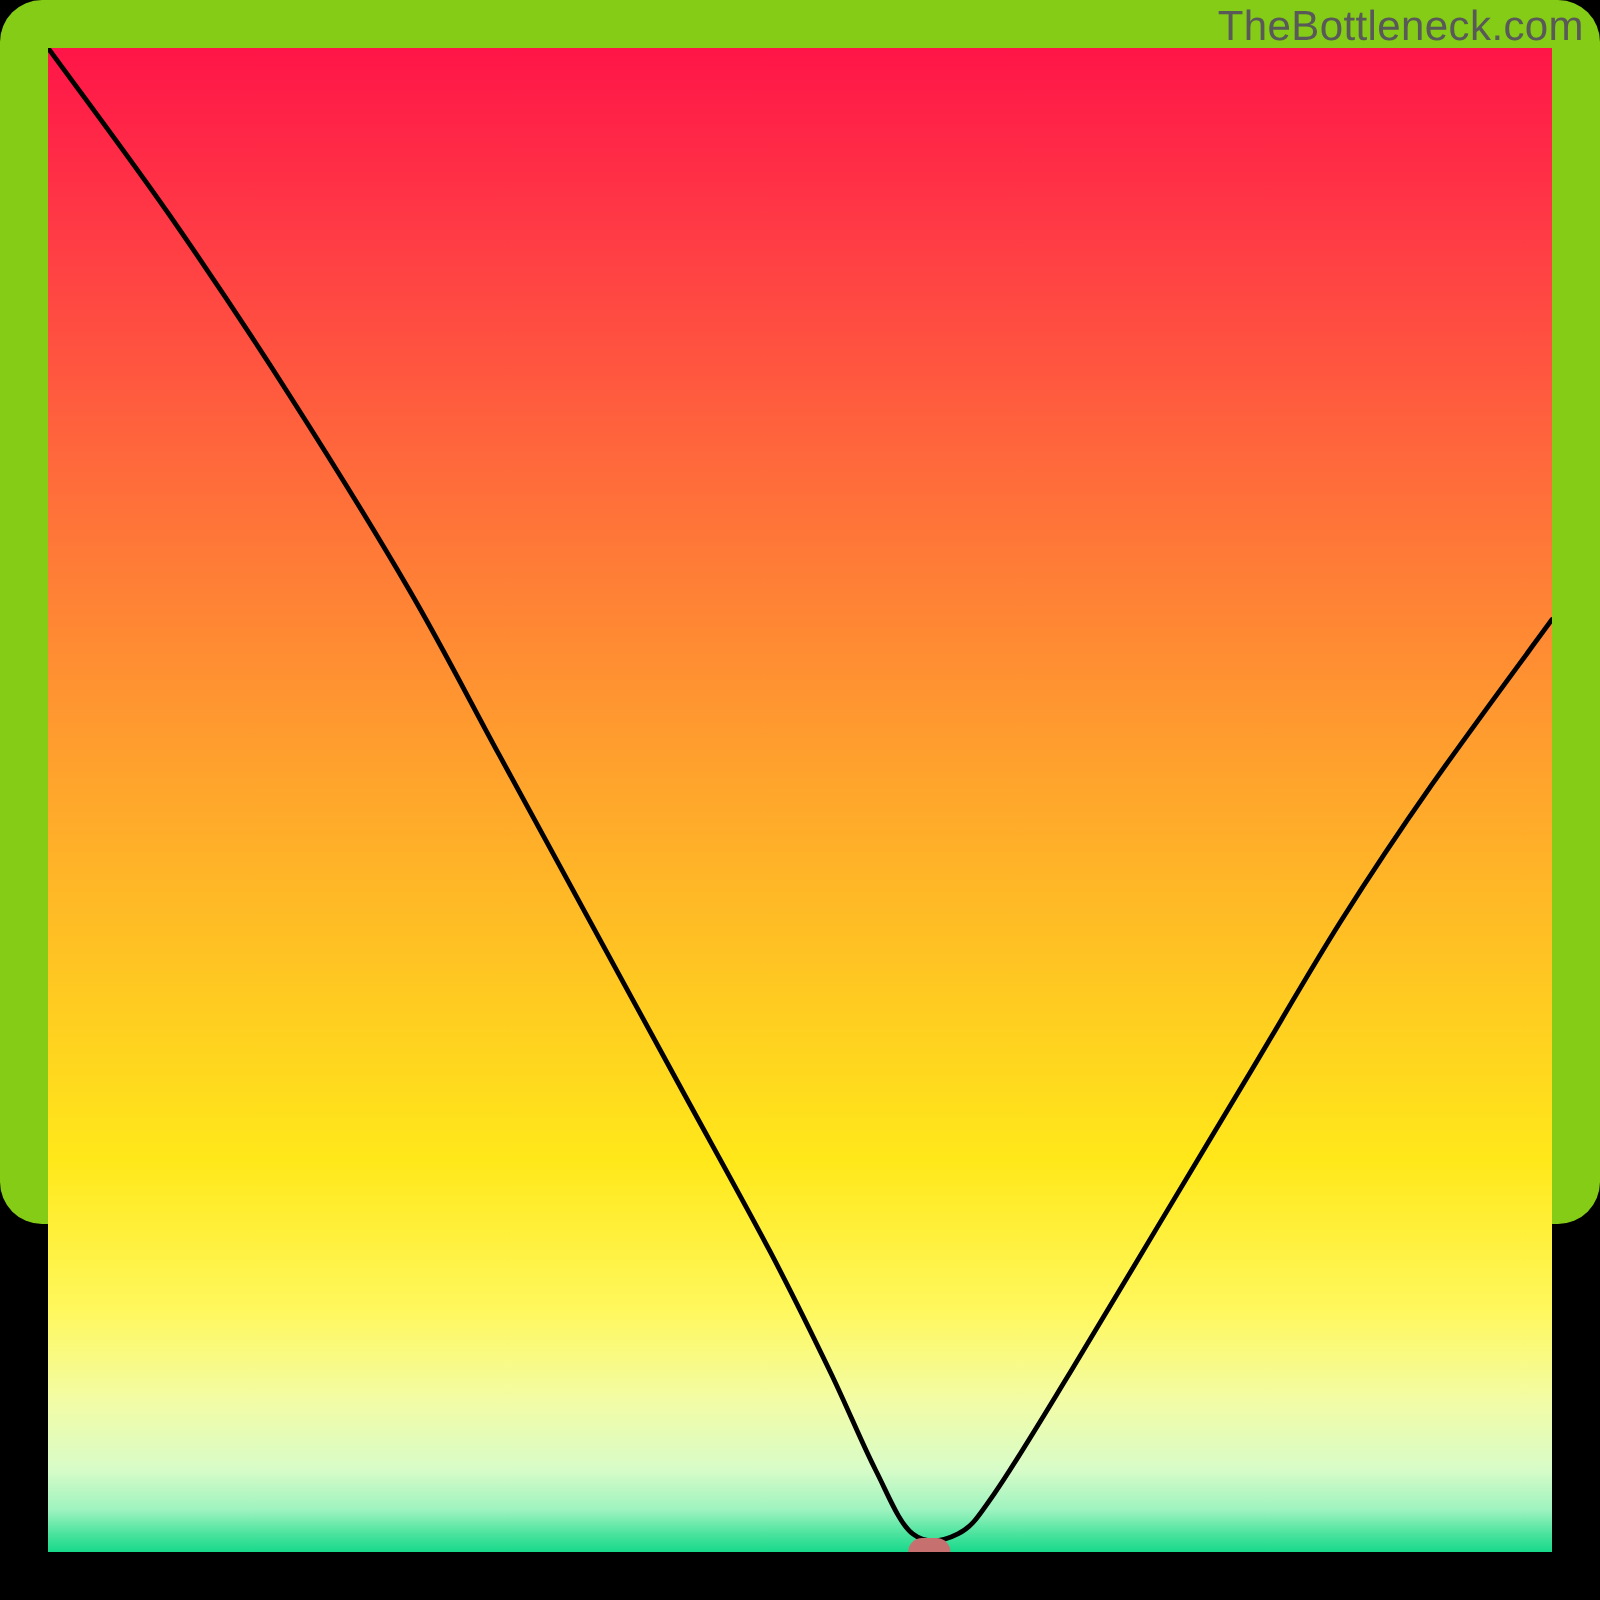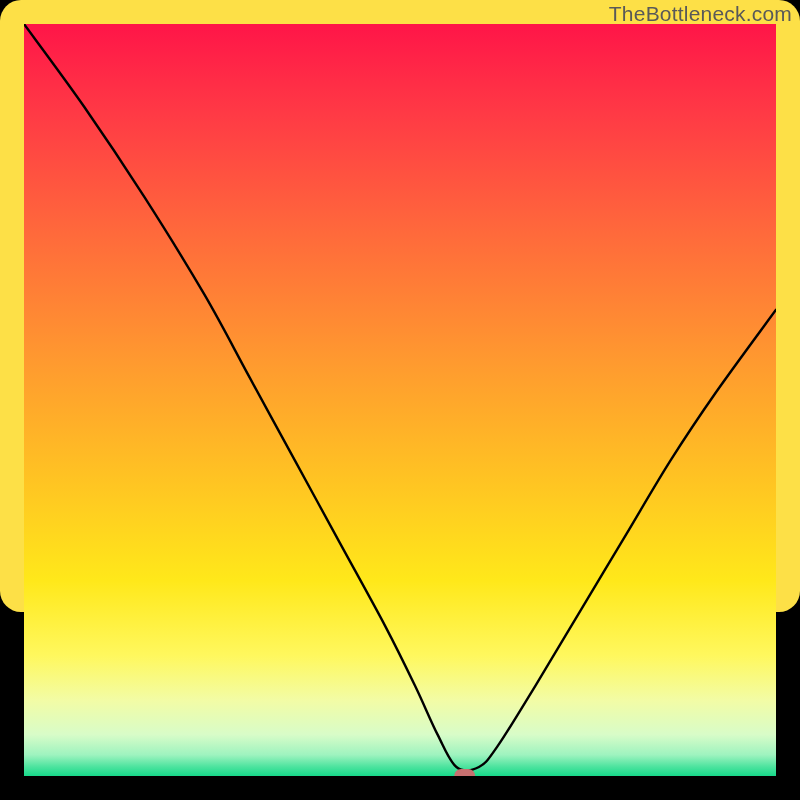--- a/index.html
+++ b/index.html
@@ -7,21 +7,21 @@
     padding: 0;
     width: 800px;
     height: 800px;
     background: #000;
     overflow: hidden;
     font-family: Arial, Helvetica, sans-serif;
   }
   .outer {
     width: 800px;
     height: 612px;
-    background: #fde047;
+    background: #84cc16;
     position: relative;
     border-radius: 21px;
   }
   .plot {
     position: absolute;
     left: 24px;
     top: 24px;
     width: 752px;
     height: 752px;
     overflow: hidden;

